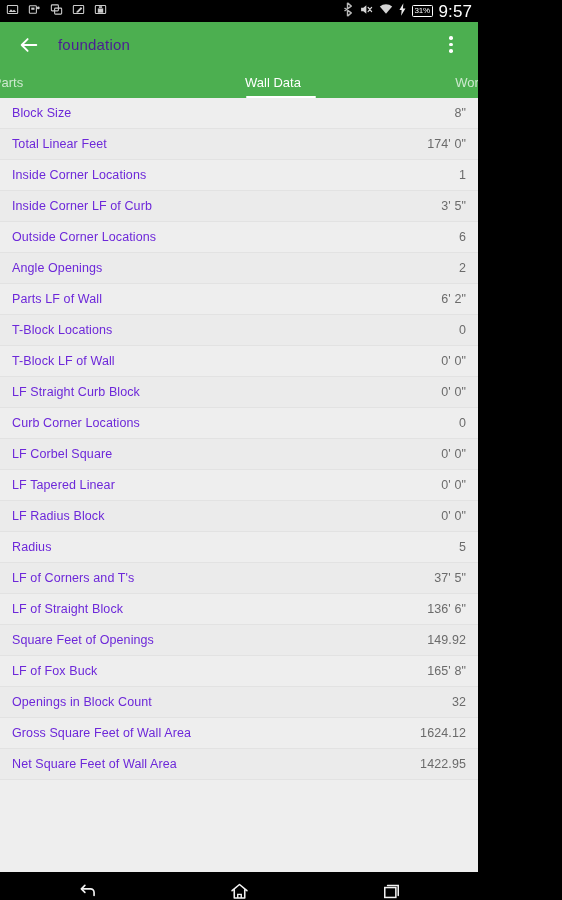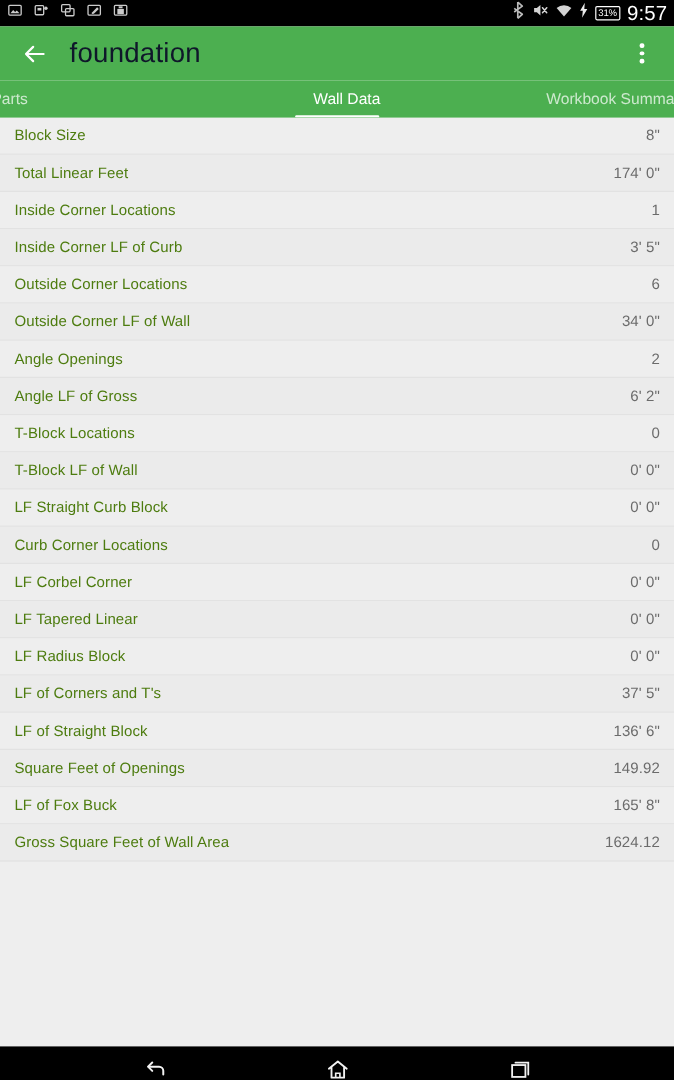--- a/index.html
+++ b/index.html
@@ -2,21 +2,21 @@
 <html><head>
 <meta charset="utf-8">
 <style>
   * { margin:0; padding:0; box-sizing:border-box; }
   html, body {
     width:562px; height:900px;
     background:#000;
     font-family:"Liberation Sans", sans-serif;
     overflow:hidden;
   }
-  #app { position:relative; width:562px; height:900px; background:#ffffff; }
+  #app { position:relative; width:478px; height:900px; background:#ffffff; }
 
   
   .statusbar {
     height:22px; background:#000000; color:#ffffff;
     display:flex; align-items:center; padding:0 6px;
   }
   .sb-left { display:flex; align-items:center; gap:9px; }
   .sb-right { margin-left:auto; display:flex; align-items:center; gap:6px; }
   .sb-ico { display:block; opacity:.92; }
   .sb-clock { font-size:17px; line-height:13px; letter-spacing:.1px; }
@@ -27,59 +27,59 @@
     font-family:"Liberation Sans", sans-serif; letter-spacing:-.2px;
   }
 
   
   .appbar {
     height:45px; background:#4caf50;
     display:flex; align-items:center; padding:0 12px;
   }
   .back-btn { width:34px; height:34px; display:flex; align-items:center; justify-content:center; cursor:pointer; }
   .appbar-title {
-    color:#0f172a; font-size:23px; margin-left:12px; letter-spacing:.2px;
+    color:#4c1d95; font-size:15px; margin-left:12px; letter-spacing:.2px;
   }
   .overflow-btn {
     margin-left:auto; width:30px; height:34px;
     display:flex; flex-direction:column; align-items:center; justify-content:center; gap:3px; cursor:pointer;
   }
   .overflow-btn i { width:3.5px; height:3.5px; background:#fff; border-radius:50%; display:block; }
 
   
   .tabbar {
     height:31px; background:#4caf50; position:relative;
     display:flex; align-items:flex-start; overflow:hidden;
   }
   .tab {
     position:absolute; top:0; height:31px;
     display:flex; align-items:center; justify-content:center;
     color:rgba(255,255,255,.72); font-size:13px; cursor:pointer; white-space:nowrap;
   }
   .tab.active { color:#ffffff; }
   .tab-0 { left:-42px; width:100px; }
-  .tab-1 { left:216px; width:146px; }
+  .tab-1 { left:200px; width:146px; }
   .tab-2 { left:424px; width:180px; }
   .tab-indicator {
     position:absolute; bottom:0; left:246px; width:70px; height:2.5px;
     background:#ffffff; border-radius:1px;
   }
 
   
   .list {
     height:774px; background:#eeeeee; overflow:hidden;
   }
   .row {
     height:31px; display:flex; align-items:center;
     padding:0 12px; border-bottom:1px solid #e2e2e2;
     background:#eeeeee;
   }
   .row:nth-child(even) { background:#ebebeb; }
   .row-label {
-    font-size:12.5px; color:#4d7c0f; letter-spacing:.1px; white-space:nowrap;
+    font-size:12.5px; color:#6d28d9; letter-spacing:.1px; white-space:nowrap;
   }
   .row-value {
     margin-left:auto; font-size:12.5px; color:#6b6b6b; letter-spacing:.1px; white-space:nowrap;
   }
 
   
   .navbar {
     height:38px; background:#000000;
     display:flex; align-items:center; justify-content:center; gap:112px;
   }
@@ -188,78 +188,86 @@
       </div>
       <div class="row">
         <span class="row-label">Inside Corner LF of Curb</span>
         <span class="row-value">3' 5"</span>
       </div>
       <div class="row">
         <span class="row-label">Outside Corner Locations</span>
         <span class="row-value">6</span>
       </div>
       <div class="row">
-        <span class="row-label">Outside Corner LF of Wall</span>
-        <span class="row-value">34' 0"</span>
-      </div>
-      <div class="row">
         <span class="row-label">Angle Openings</span>
         <span class="row-value">2</span>
       </div>
       <div class="row">
-        <span class="row-label">Angle LF of Gross</span>
+        <span class="row-label">Parts LF of Wall</span>
         <span class="row-value">6' 2"</span>
       </div>
       <div class="row">
         <span class="row-label">T-Block Locations</span>
         <span class="row-value">0</span>
       </div>
       <div class="row">
         <span class="row-label">T-Block LF of Wall</span>
         <span class="row-value">0' 0"</span>
       </div>
       <div class="row">
         <span class="row-label">LF Straight Curb Block</span>
         <span class="row-value">0' 0"</span>
       </div>
       <div class="row">
         <span class="row-label">Curb Corner Locations</span>
         <span class="row-value">0</span>
       </div>
       <div class="row">
-        <span class="row-label">LF Corbel Corner</span>
+        <span class="row-label">LF Corbel Square</span>
         <span class="row-value">0' 0"</span>
       </div>
       <div class="row">
         <span class="row-label">LF Tapered Linear</span>
         <span class="row-value">0' 0"</span>
       </div>
       <div class="row">
         <span class="row-label">LF Radius Block</span>
         <span class="row-value">0' 0"</span>
+      </div>
+      <div class="row">
+        <span class="row-label">Radius</span>
+        <span class="row-value">5</span>
       </div>
       <div class="row">
         <span class="row-label">LF of Corners and T's</span>
         <span class="row-value">37' 5"</span>
       </div>
       <div class="row">
         <span class="row-label">LF of Straight Block</span>
         <span class="row-value">136' 6"</span>
       </div>
       <div class="row">
         <span class="row-label">Square Feet of Openings</span>
         <span class="row-value">149.92</span>
       </div>
       <div class="row">
         <span class="row-label">LF of Fox Buck</span>
         <span class="row-value">165' 8"</span>
       </div>
       <div class="row">
+        <span class="row-label">Openings in Block Count</span>
+        <span class="row-value">32</span>
+      </div>
+      <div class="row">
         <span class="row-label">Gross Square Feet of Wall Area</span>
         <span class="row-value">1624.12</span>
+      </div>
+      <div class="row">
+        <span class="row-label">Net Square Feet of Wall Area</span>
+        <span class="row-value">1422.95</span>
       </div>
     </div>
 
   <div class="navbar">
     <div class="nav-btn">
       <svg width="21" height="21" viewBox="0 0 24 24">
           <path d="M19.5 16.5V13c0-2.2-1.8-4-4-4H5.5" fill="none" stroke="#f2f2f2" stroke-width="1.9" stroke-linecap="round" stroke-linejoin="round"></path>
           <path d="M9 5L5 9l4 4" fill="none" stroke="#f2f2f2" stroke-width="1.9" stroke-linecap="round" stroke-linejoin="round"></path>
         </svg>
     </div>

